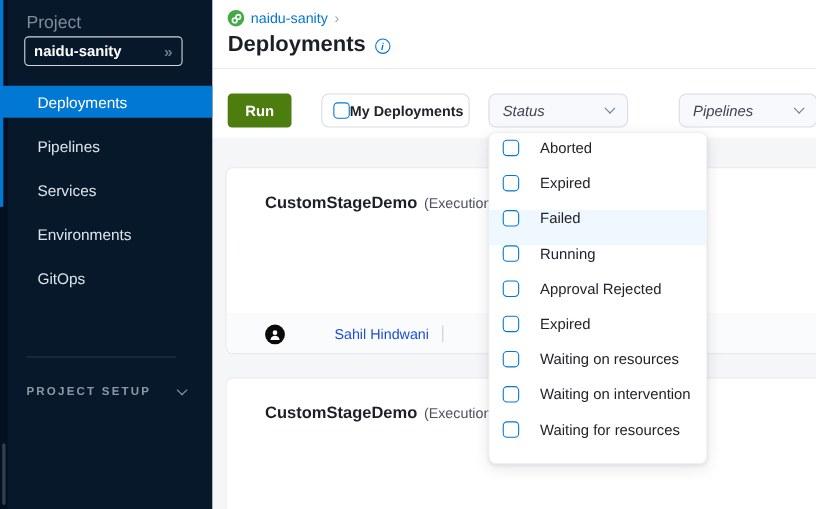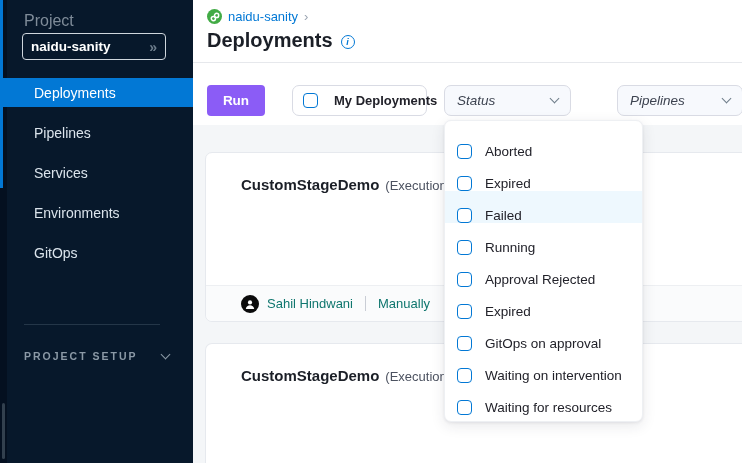--- a/index.html
+++ b/index.html
@@ -30,44 +30,44 @@
   .hdr { position:absolute; left:0; top:0; width:549px; height:63px; background:#fff; border-bottom:1px solid #e6e8ec; }
   .crumb { position:absolute; left:14px; top:9px; display:flex; align-items:center; gap:6px; }
   .mod-icon { width:15px; height:15px; border-radius:50%; background:#42ab45; display:flex; align-items:center; justify-content:center; }
   .crumb-link { color:#0278d5; font-size:13px; font-weight:500; cursor:pointer; }
   .crumb-sep { color:#9aa4b1; font-size:13px; }
   .title-row { position:absolute; left:14px; top:29px; display:flex; align-items:center; gap:8px; }
   .page-title { font-size:20px; font-weight:bold; color:#1b1f27; }
   .info-icon { width:14px; height:14px; border:1.4px solid #0278d5; border-radius:50%; color:#0278d5; font-size:9px; font-weight:bold; display:flex; align-items:center; justify-content:center; font-style:italic; margin-top:2px; cursor:pointer; }
 
   .toolbar { position:absolute; left:0; top:63px; width:549px; height:62px; background:#fff; }
-  .run-btn { position:absolute; left:14px; top:22px; width:58px; height:31px; background:#8b5cf6; color:#fff; border:none; border-radius:4px; font-size:13.5px; font-weight:bold; font-family:inherit; cursor:pointer; }
-  .mydep { position:absolute; left:99px; top:22px; width:135px; height:31px; background:#fff; border:1px solid #d9dbe4; border-radius:7px; display:flex; align-items:center; gap:16px; padding:0 10px; cursor:pointer; }
+  .run-btn { position:absolute; left:14px; top:22px; width:58px; height:31px; background:#4d7c0f; color:#fff; border:none; border-radius:4px; font-size:13.5px; font-weight:bold; font-family:inherit; cursor:pointer; }
+  .mydep { position:absolute; left:99px; top:22px; width:135px; height:31px; background:#fff; border:1px solid #d9dbe4; border-radius:7px; display:flex; align-items:center; gap:0; padding:0 10px; cursor:pointer; }
   .cbox { width:15px; height:15px; border:1.8px solid #0278d5; border-radius:4px; background:#fff; flex:none; }
   .mydep-label { font-size:13px; font-weight:bold; color:#22222a; white-space:nowrap; }
   .filter-btn { position:absolute; top:22px; height:31px; background:#f7f9fd; border:1px solid #d9dbe4; border-radius:7px; display:flex; align-items:center; justify-content:space-between; padding:0 12px; cursor:pointer;font-style:italic; }
   .filter-btn .f-label { font-size:13.5px; color:#3d4350; }
   .filter-status { left:251px; width:127px; }
   .filter-pipelines { left:424px; width:126px; }
 
   
   .card { position:absolute; left:12px; right:-8px; background:#fff; border:1px solid #e6e9ee; border-radius:7px; }
   .card1 { top:152px; height:170px; }
   .card2 { top:343px; height:140px; border-bottom:none; border-radius:7px 7px 0 0; }
   .card-title-row { padding:23px 0 0 35px; display:flex; align-items:baseline; gap:6px; white-space:nowrap; overflow:hidden; }
   .card-title { font-size:15px; font-weight:bold; color:#1b1f27; }
   .card-sub { font-size:13px; color:#4c5260; }
   .card-footer { position:absolute; left:0; right:0; bottom:0; height:36px; background:#fafbfc; border-top:1px solid #edeff2; border-radius:0 0 7px 7px; display:flex; align-items:center; gap:8px; padding-left:35px; }
   .avatar { width:18px; height:18px; border-radius:50%; background:#0b0b0b; display:flex; align-items:center; justify-content:center; flex:none; }
-  .foot-text { font-size:13px; color:#0f766e; }
+  .foot-text { font-size:13px; color:#1d4ed8;margin-left:37px; }
   .foot-div { width:1px; height:15px; background:#c9cdd5; margin:0 4px; }
 
   
   .menu { position:absolute; left:251px; top:57px; width:199px; background:#fff; border:1px solid #eef0f3; border-radius:7px; box-shadow:0 4px 14px rgba(40,41,61,.10), 0 1px 3px rgba(40,41,61,.08); z-index:20; padding:6px 0; }
-  .menu-item { height:32px; display:flex; align-items:flex-end; gap:13px; padding-left:12px; cursor:pointer; }
+  .menu-item { height:32px; display:flex; align-items:flex-start; gap:19px; padding-left:12px; cursor:pointer; }
   .menu-item.hl { background:#eef8fe; }
   .menu-item .m-label { font-size:13.5px; color:#22222a; }
   .menu-wrap { position:absolute; left:0; top:63px; width:549px; height:400px; pointer-events:none; }
   .menu-wrap .menu { pointer-events:auto; }
 </style>
 </head>
 <body>
 
 <div id="app">
 
@@ -188,21 +188,21 @@
         <div class="menu-item">
             <span class="cbox"></span>
             <span class="m-label">Approval Rejected</span>
           </div>
         <div class="menu-item">
             <span class="cbox"></span>
             <span class="m-label">Expired</span>
           </div>
         <div class="menu-item">
             <span class="cbox"></span>
-            <span class="m-label">GitOps on approval</span>
+            <span class="m-label">Waiting on resources</span>
           </div>
         <div class="menu-item">
             <span class="cbox"></span>
             <span class="m-label">Waiting on intervention</span>
           </div>
         <div class="menu-item">
             <span class="cbox"></span>
             <span class="m-label">Waiting for resources</span>
           </div>
       </div>

